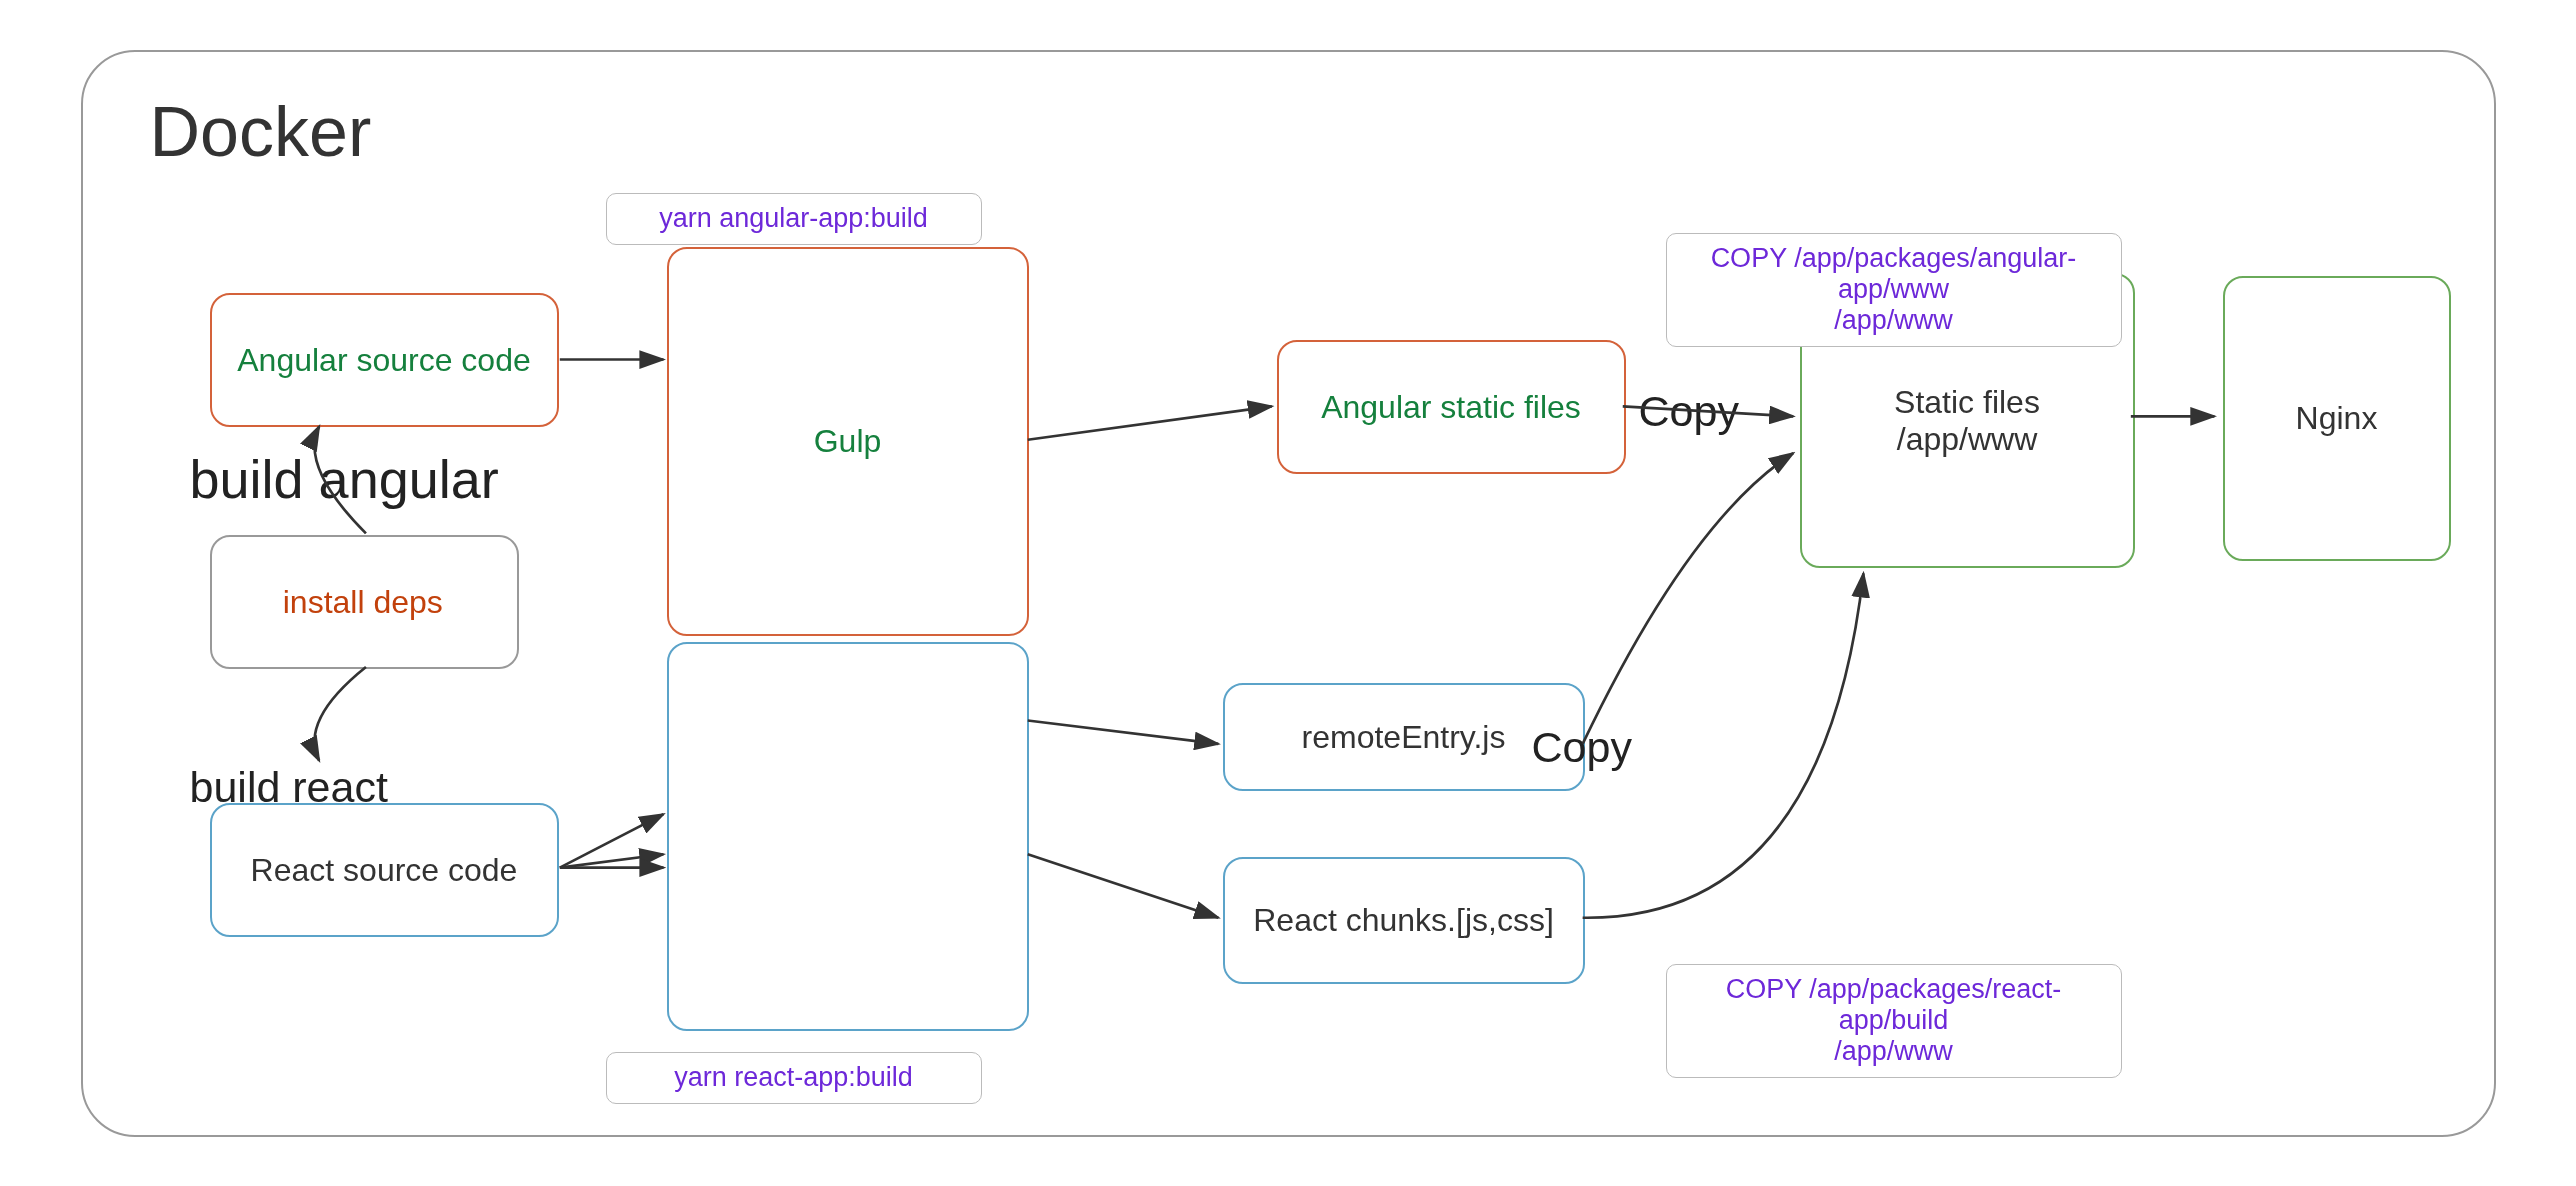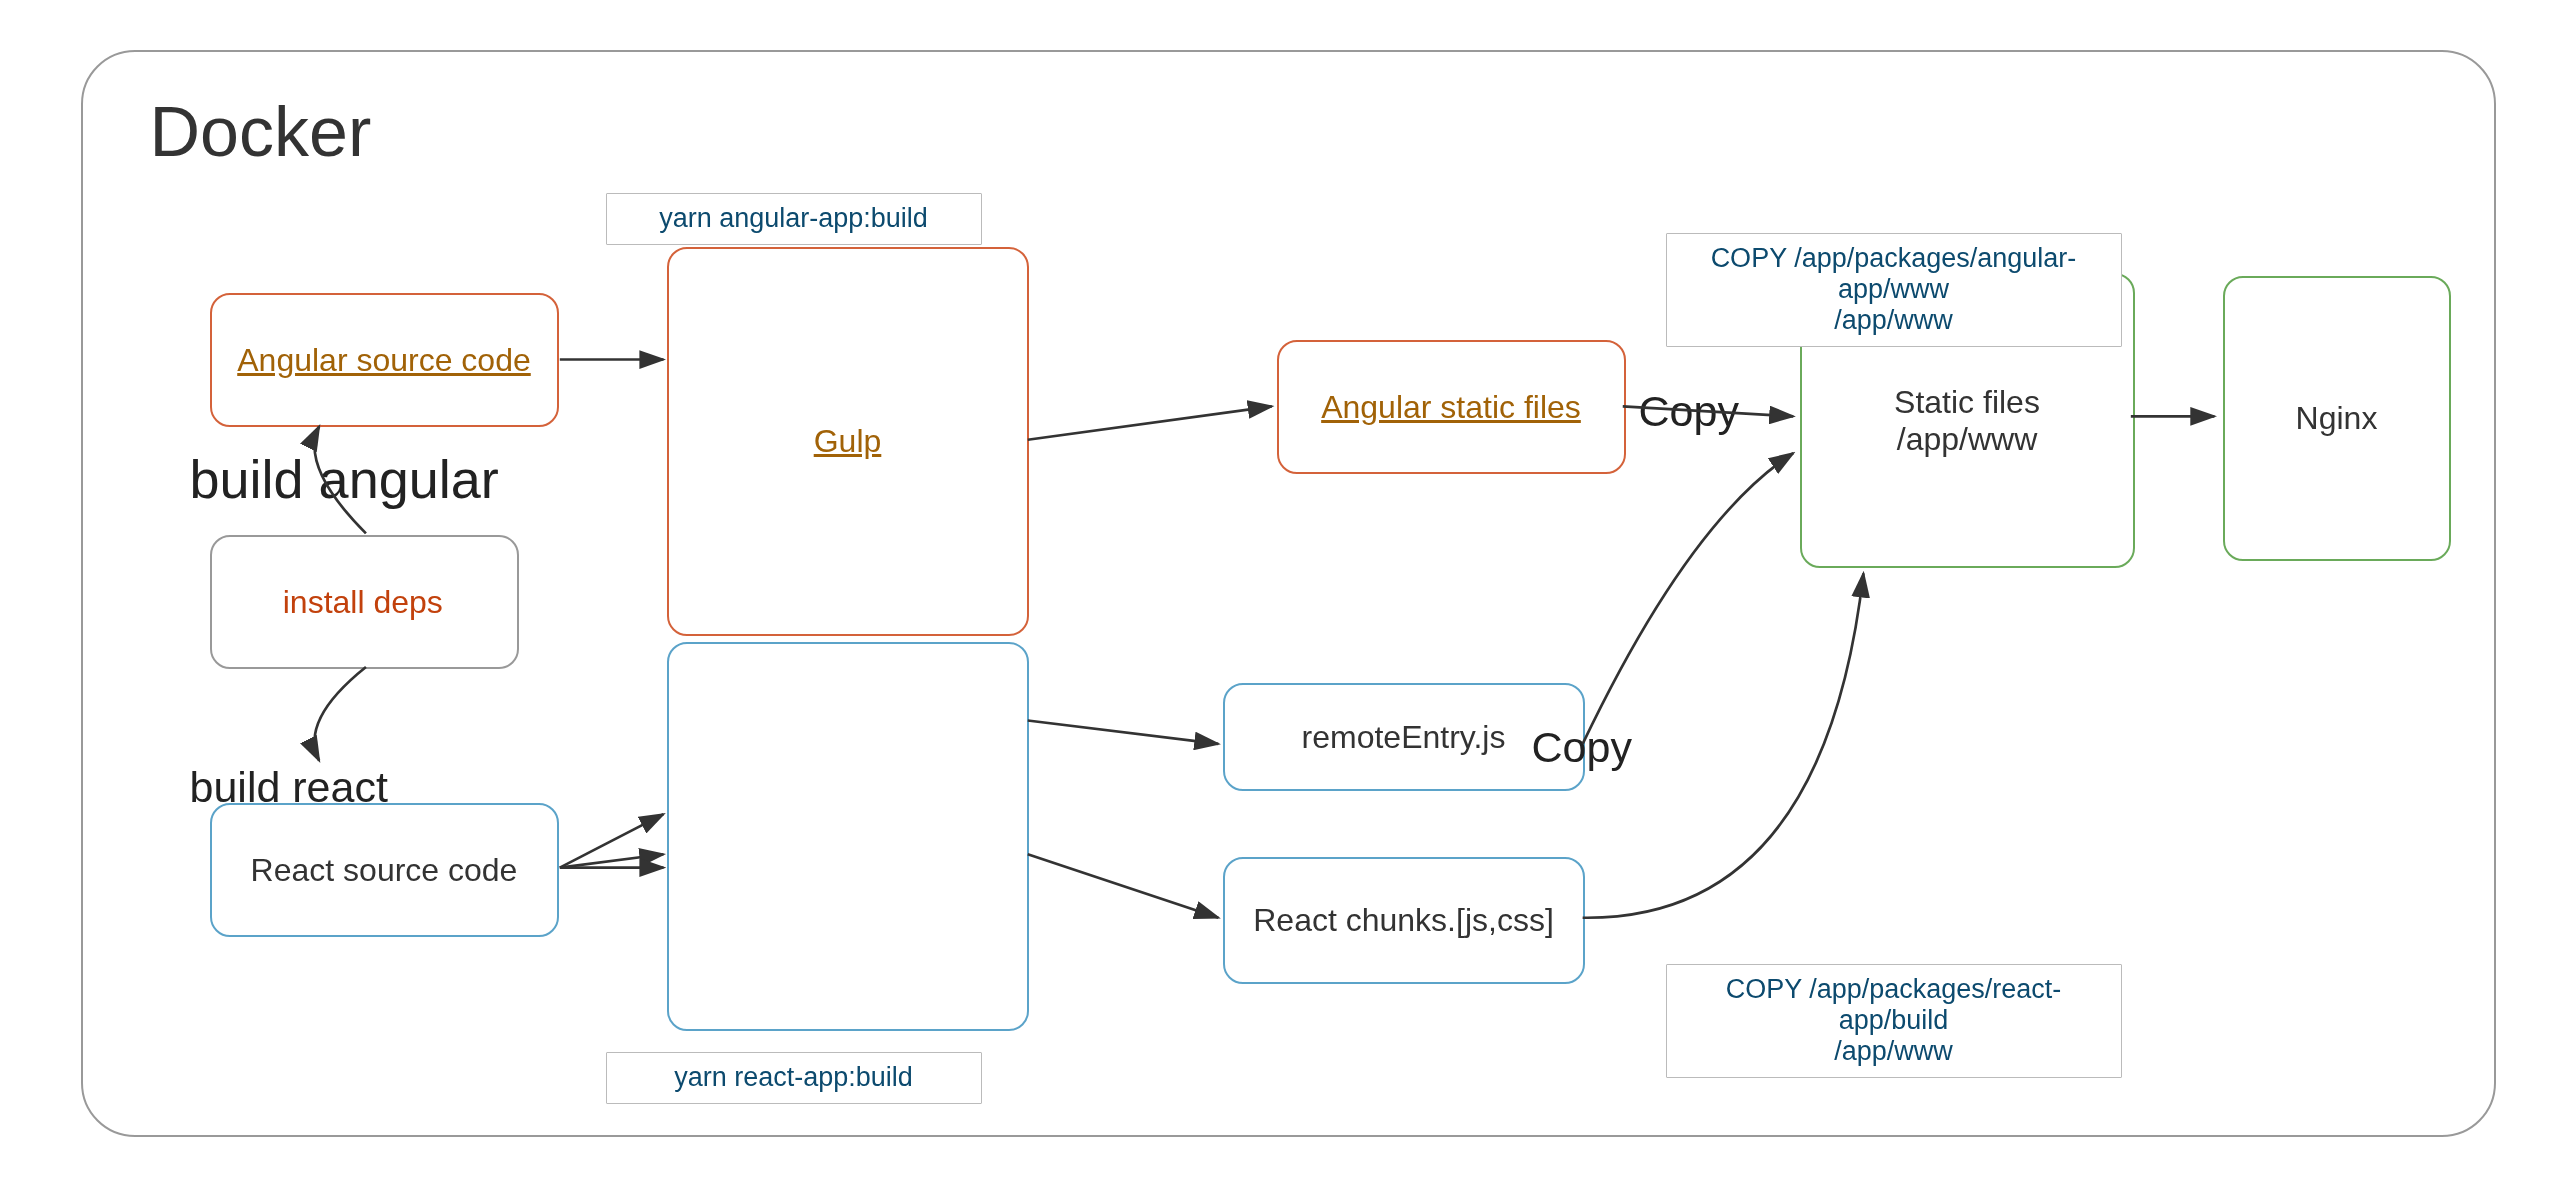--- a/index.html
+++ b/index.html
@@ -32,32 +32,32 @@
     .box {
       position: absolute;
       border-radius: 20px;
       display: flex;
       align-items: center;
       justify-content: center;
       text-align: center;
       font-size: 32px;
       padding: 13.4px;
     }
-    .box-orange { border: 2.7px solid #d4623a; color: #a16207; text-decoration: underline; }
+    .box-orange { border: 2.7px solid #d4623a; color: #15803d; }
     .box-blue { border: 2.7px solid #5ba3c9; color: #333; }
     .box-green { border: 2.7px solid #6aaa5a; color: #333; }
     .box-gray { border: 2.7px solid #999; color: #c2410c; padding-left: 11px; }
 
     
     .label-box {
       position: absolute;
       border: 1.3px solid #bbb;
-      border-radius: 1px;
+      border-radius: 10px;
       font-size: 27px;
-      color: #0c4a6e;
+      color: #6d28d9;
       padding: 9.4px 19px;
       text-align: center;
       background: #fff;
     }
     .text-label {
       position: absolute;
       font-size: 38px;
       color: #222;
       font-weight: 400;
     }

